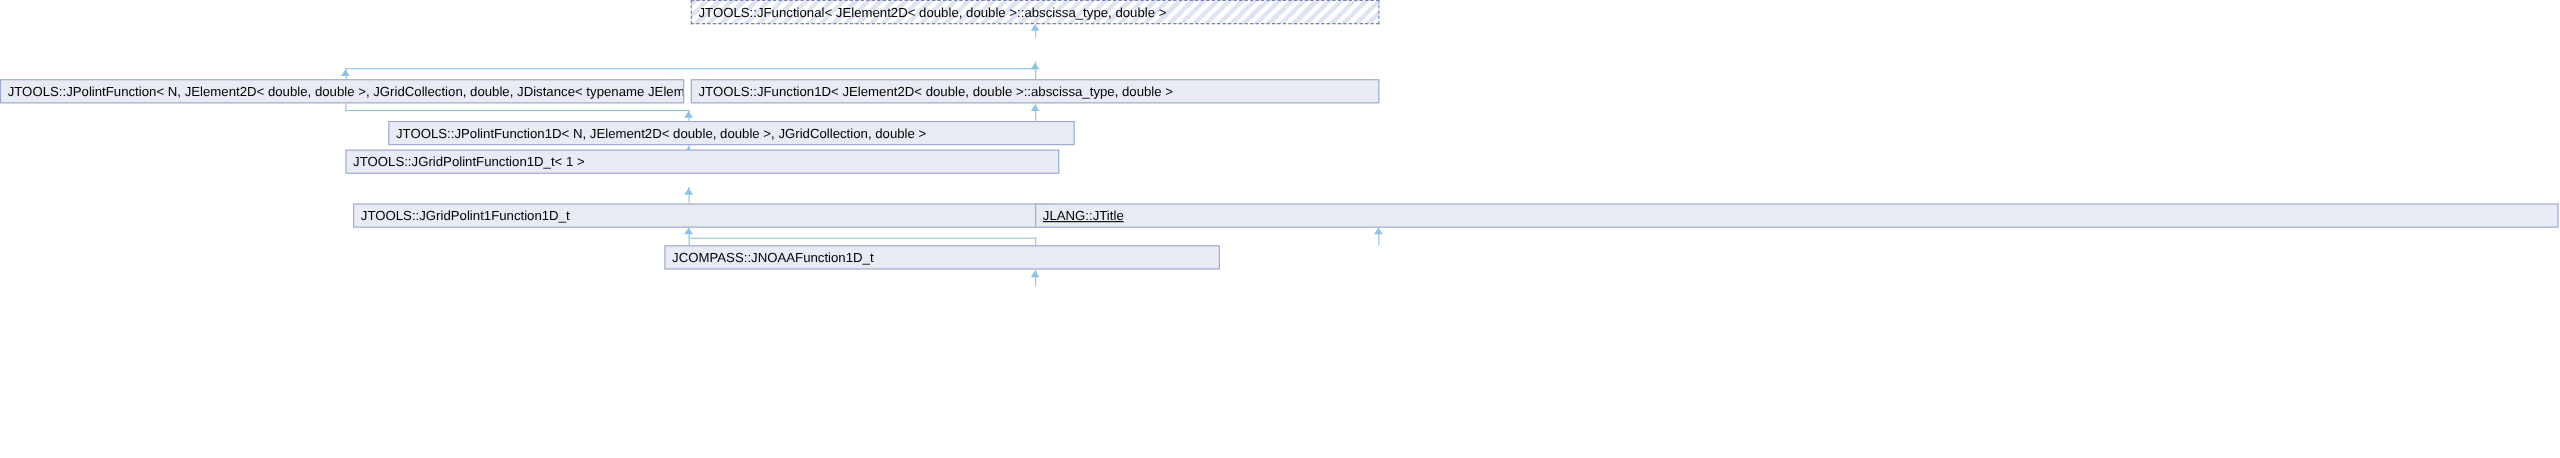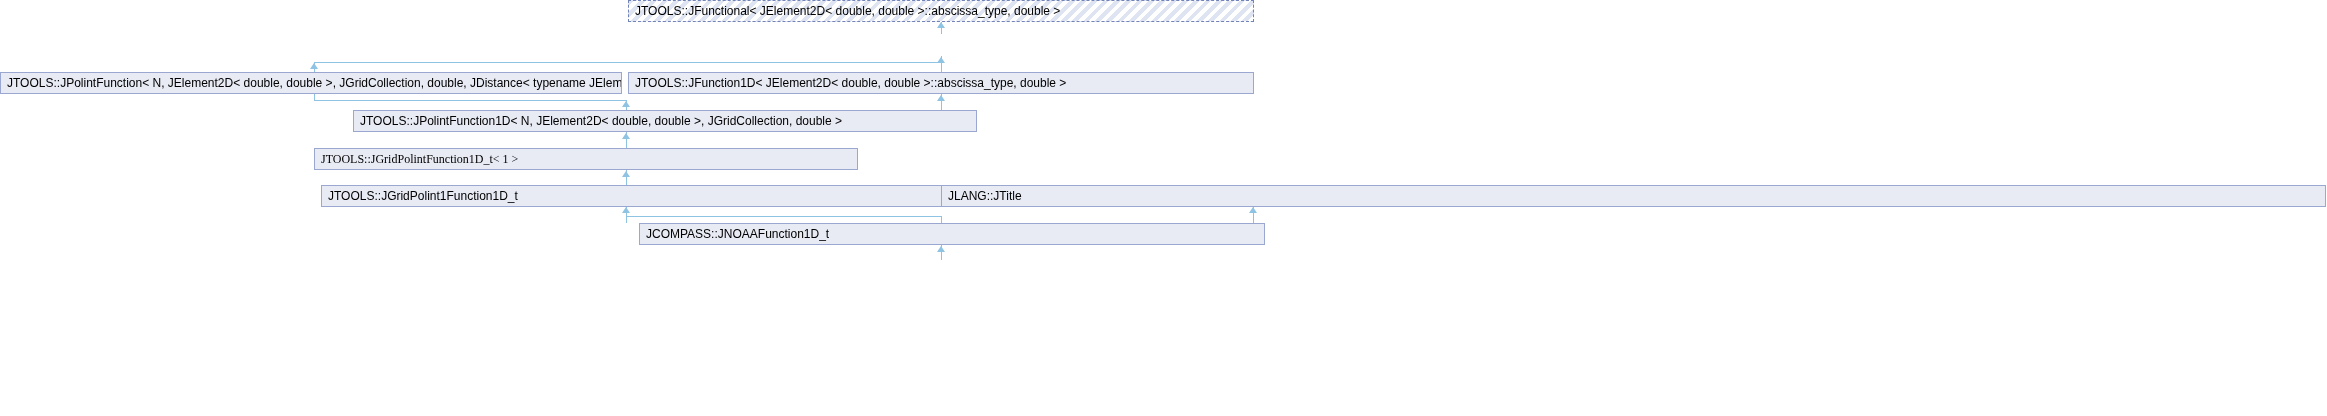--- a/index.html
+++ b/index.html
@@ -111,30 +111,30 @@
   </div>
 
   <div class="node plain" style="left:628px;top:72px;width:626px;">
     <span class="label">JTOOLS::JFunction1D&lt; JElement2D&lt; double, double &gt;::abscissa_type, double &gt;</span>
   </div>
 
   <div class="node plain" style="left:314px;top:110px;width:624px;margin-left:39px;">
     <span class="label">JTOOLS::JPolintFunction1D&lt; N, JElement2D&lt; double, double &gt;, JGridCollection, double &gt;</span>
   </div>
 
-  <div class="node plain" style="left:314px;top:148px;width:544px;font-family:Liberation Serif, serif;">
+  <div class="node plain" style="left:314px;top:136px;width:649px;">
     <span class="label">JTOOLS::JGridPolintFunction1D_t&lt; 1 &gt;</span>
   </div>
 
   <div class="node plain" style="left:321px;top:185px;width:637px;">
     <span class="label">JTOOLS::JGridPolint1Function1D_t</span>
   </div>
 
-  <div class="node plain" style="left:941px;top:185px;width:1385px;">
+  <div class="node plain" style="left:941px;top:185px;width:1385px;text-decoration:underline;">
     <span class="label">JLANG::JTitle</span>
   </div>
 
-  <div class="node plain" style="left:639px;top:223px;width:626px;">
+  <div class="node plain" style="left:604px;top:223px;width:505px;">
     <span class="label">JCOMPASS::JNOAAFunction1D_t</span>
   </div>
 
 
 </div>
 
 </body></html>

